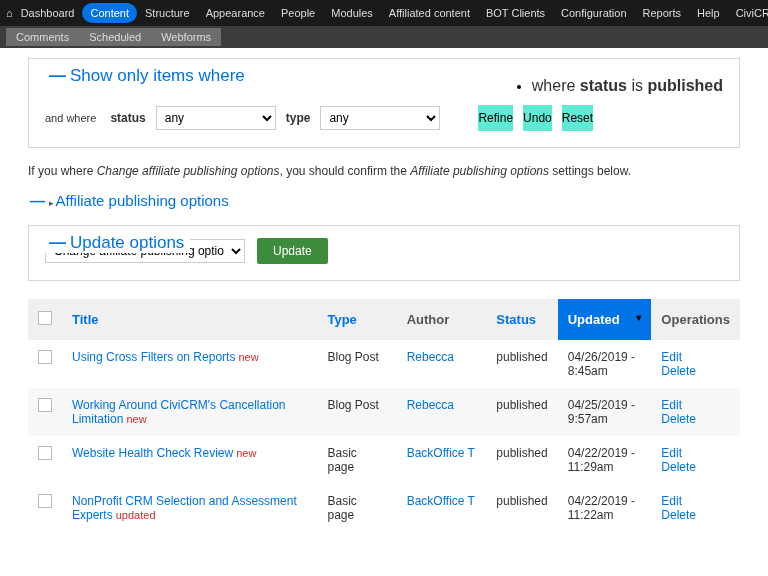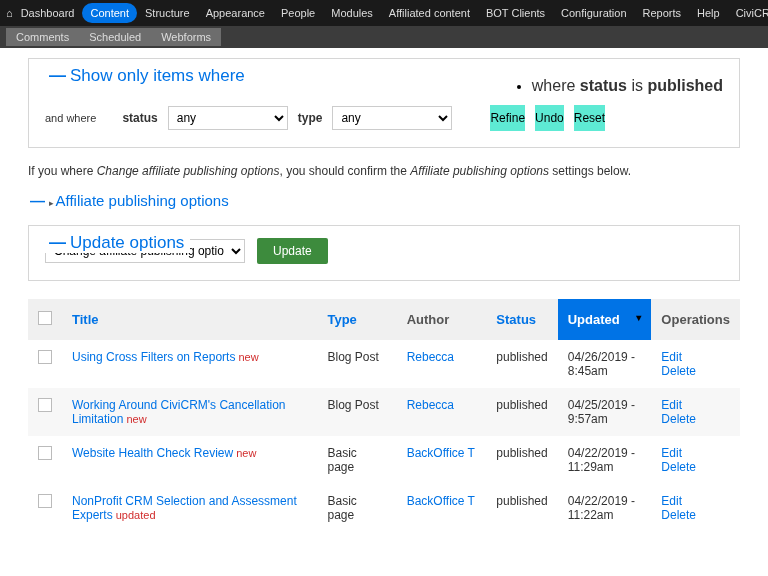--- a/index.html
+++ b/index.html
@@ -15,21 +15,21 @@
   .subnav .tabwrap { background: #6d6d6d; display: flex; }
   .content { padding: 10px 28px 30px 28px; }
   
   .fs { border: 1px solid #d6d6d6; padding: 12px 16px 16px 16px; margin-bottom: 16px; position: relative; }
   .fs .legend { position: absolute; top: -9px; left: 14px; background: #fff; padding: 0 6px; color: #0073e6; font-size: 17px; margin-top: 16px; }
   .fs .legend .dash { color: #0073e6; font-weight: bold; margin-right: 4px; }
   .where-line { margin: 6px 0 10px 18px; font-size: 16px; text-align: right; }
   .where-line .dot { display: inline-block; width: 4px; height: 4px; background: #000; border-radius: 50%; margin-right: 6px; vertical-align: middle; }
   .filter-row { display: flex; align-items: center; gap: 10px; font-size: 12px; }
   .filter-row label { font-weight: bold; }
-  .filter-row .andwhere { font-size: 11px; margin-right: 16px; }
+  .filter-row .andwhere { font-size: 11px; margin-right: 4px; }
   select { border: 1px solid #ccc; padding: 3px 4px; font-size: 12px; background: #fff; }
   .sel-status { width: 120px; }
   .sel-type { width: 120px; }
   .btn-grey { background: #5eead4; border: none; padding: 6px 0; font-size: 12px; cursor: pointer; }
   .btn-green { background: #3d8b3d; color: #fff; border: none; padding: 6px 16px; font-size: 12px; cursor: pointer; border-radius: 2px; }
   .hint-text { font-size: 12px; color: #333; margin: 14px 0 10px 0; }
   .hint-text .ital { font-style: italic; }
   .collapsed-legend { color: #0073e6; font-size: 15px; margin-bottom: 12px; padding: 4px 2px; }
   .collapsed-legend .dash { color: #0073e6; font-weight: bold; margin-right: 4px; }
   .collapsed-legend .tri { color: #555; font-size: 9px; margin-right: 2px; }

